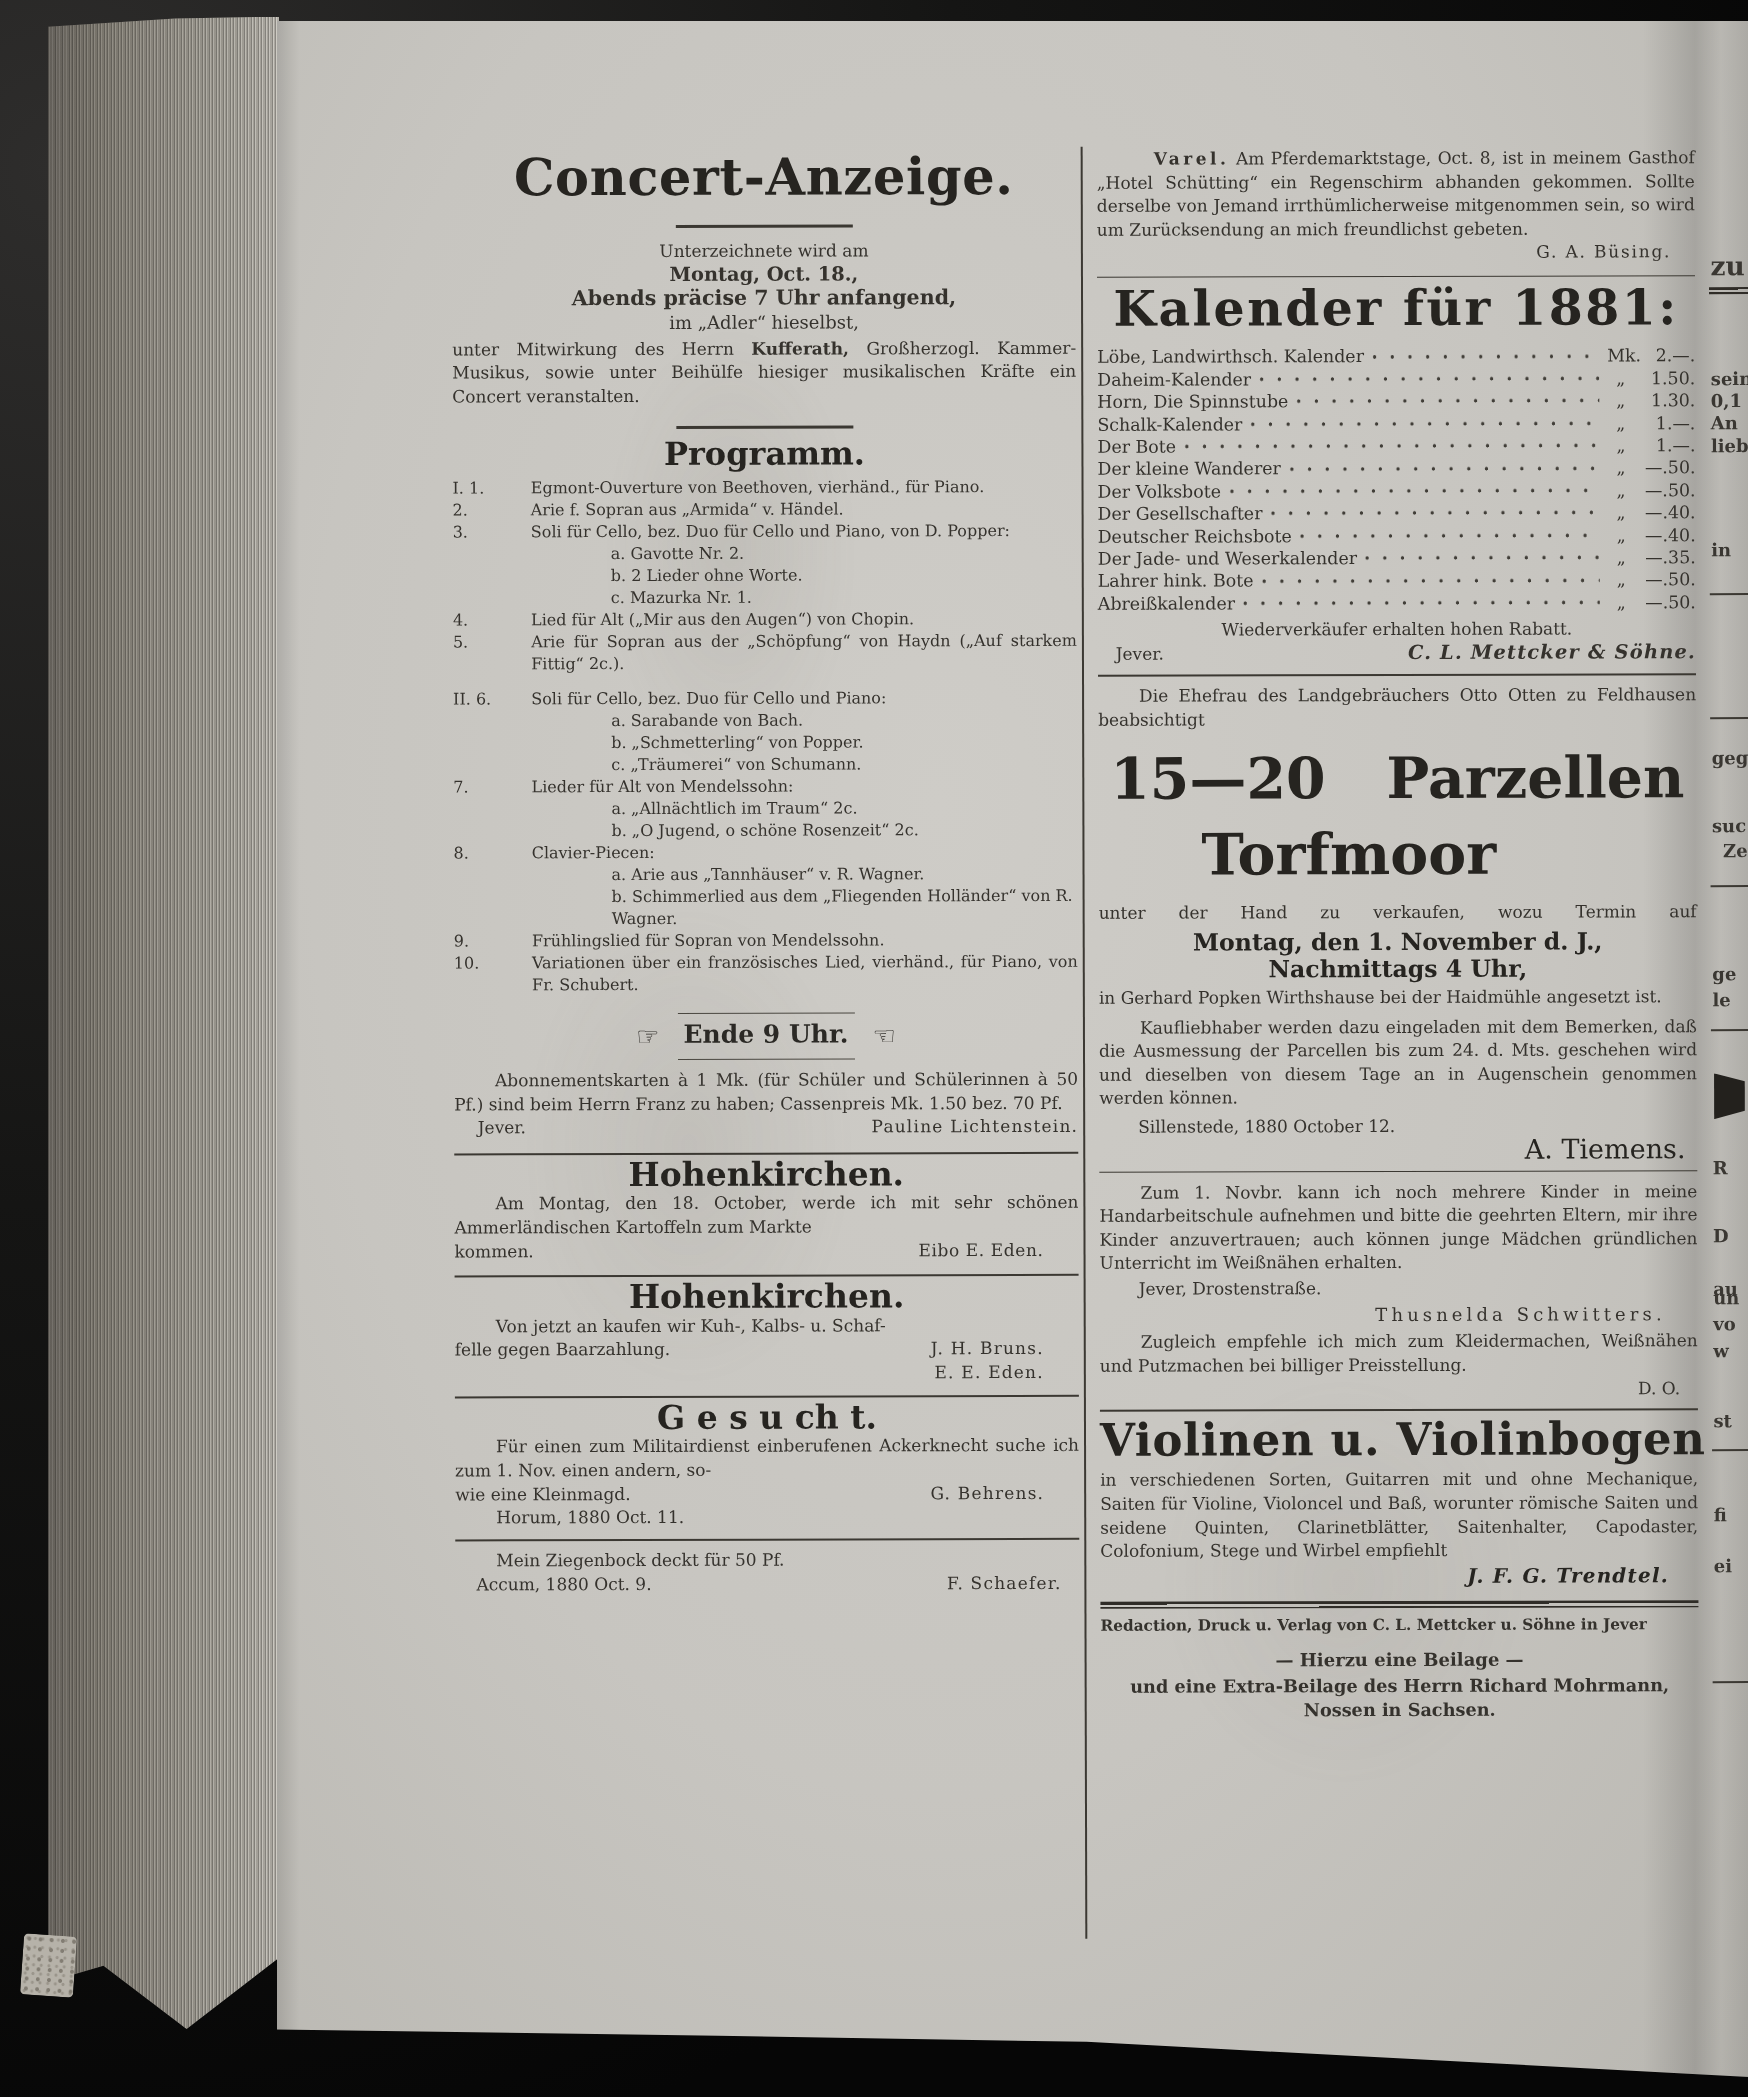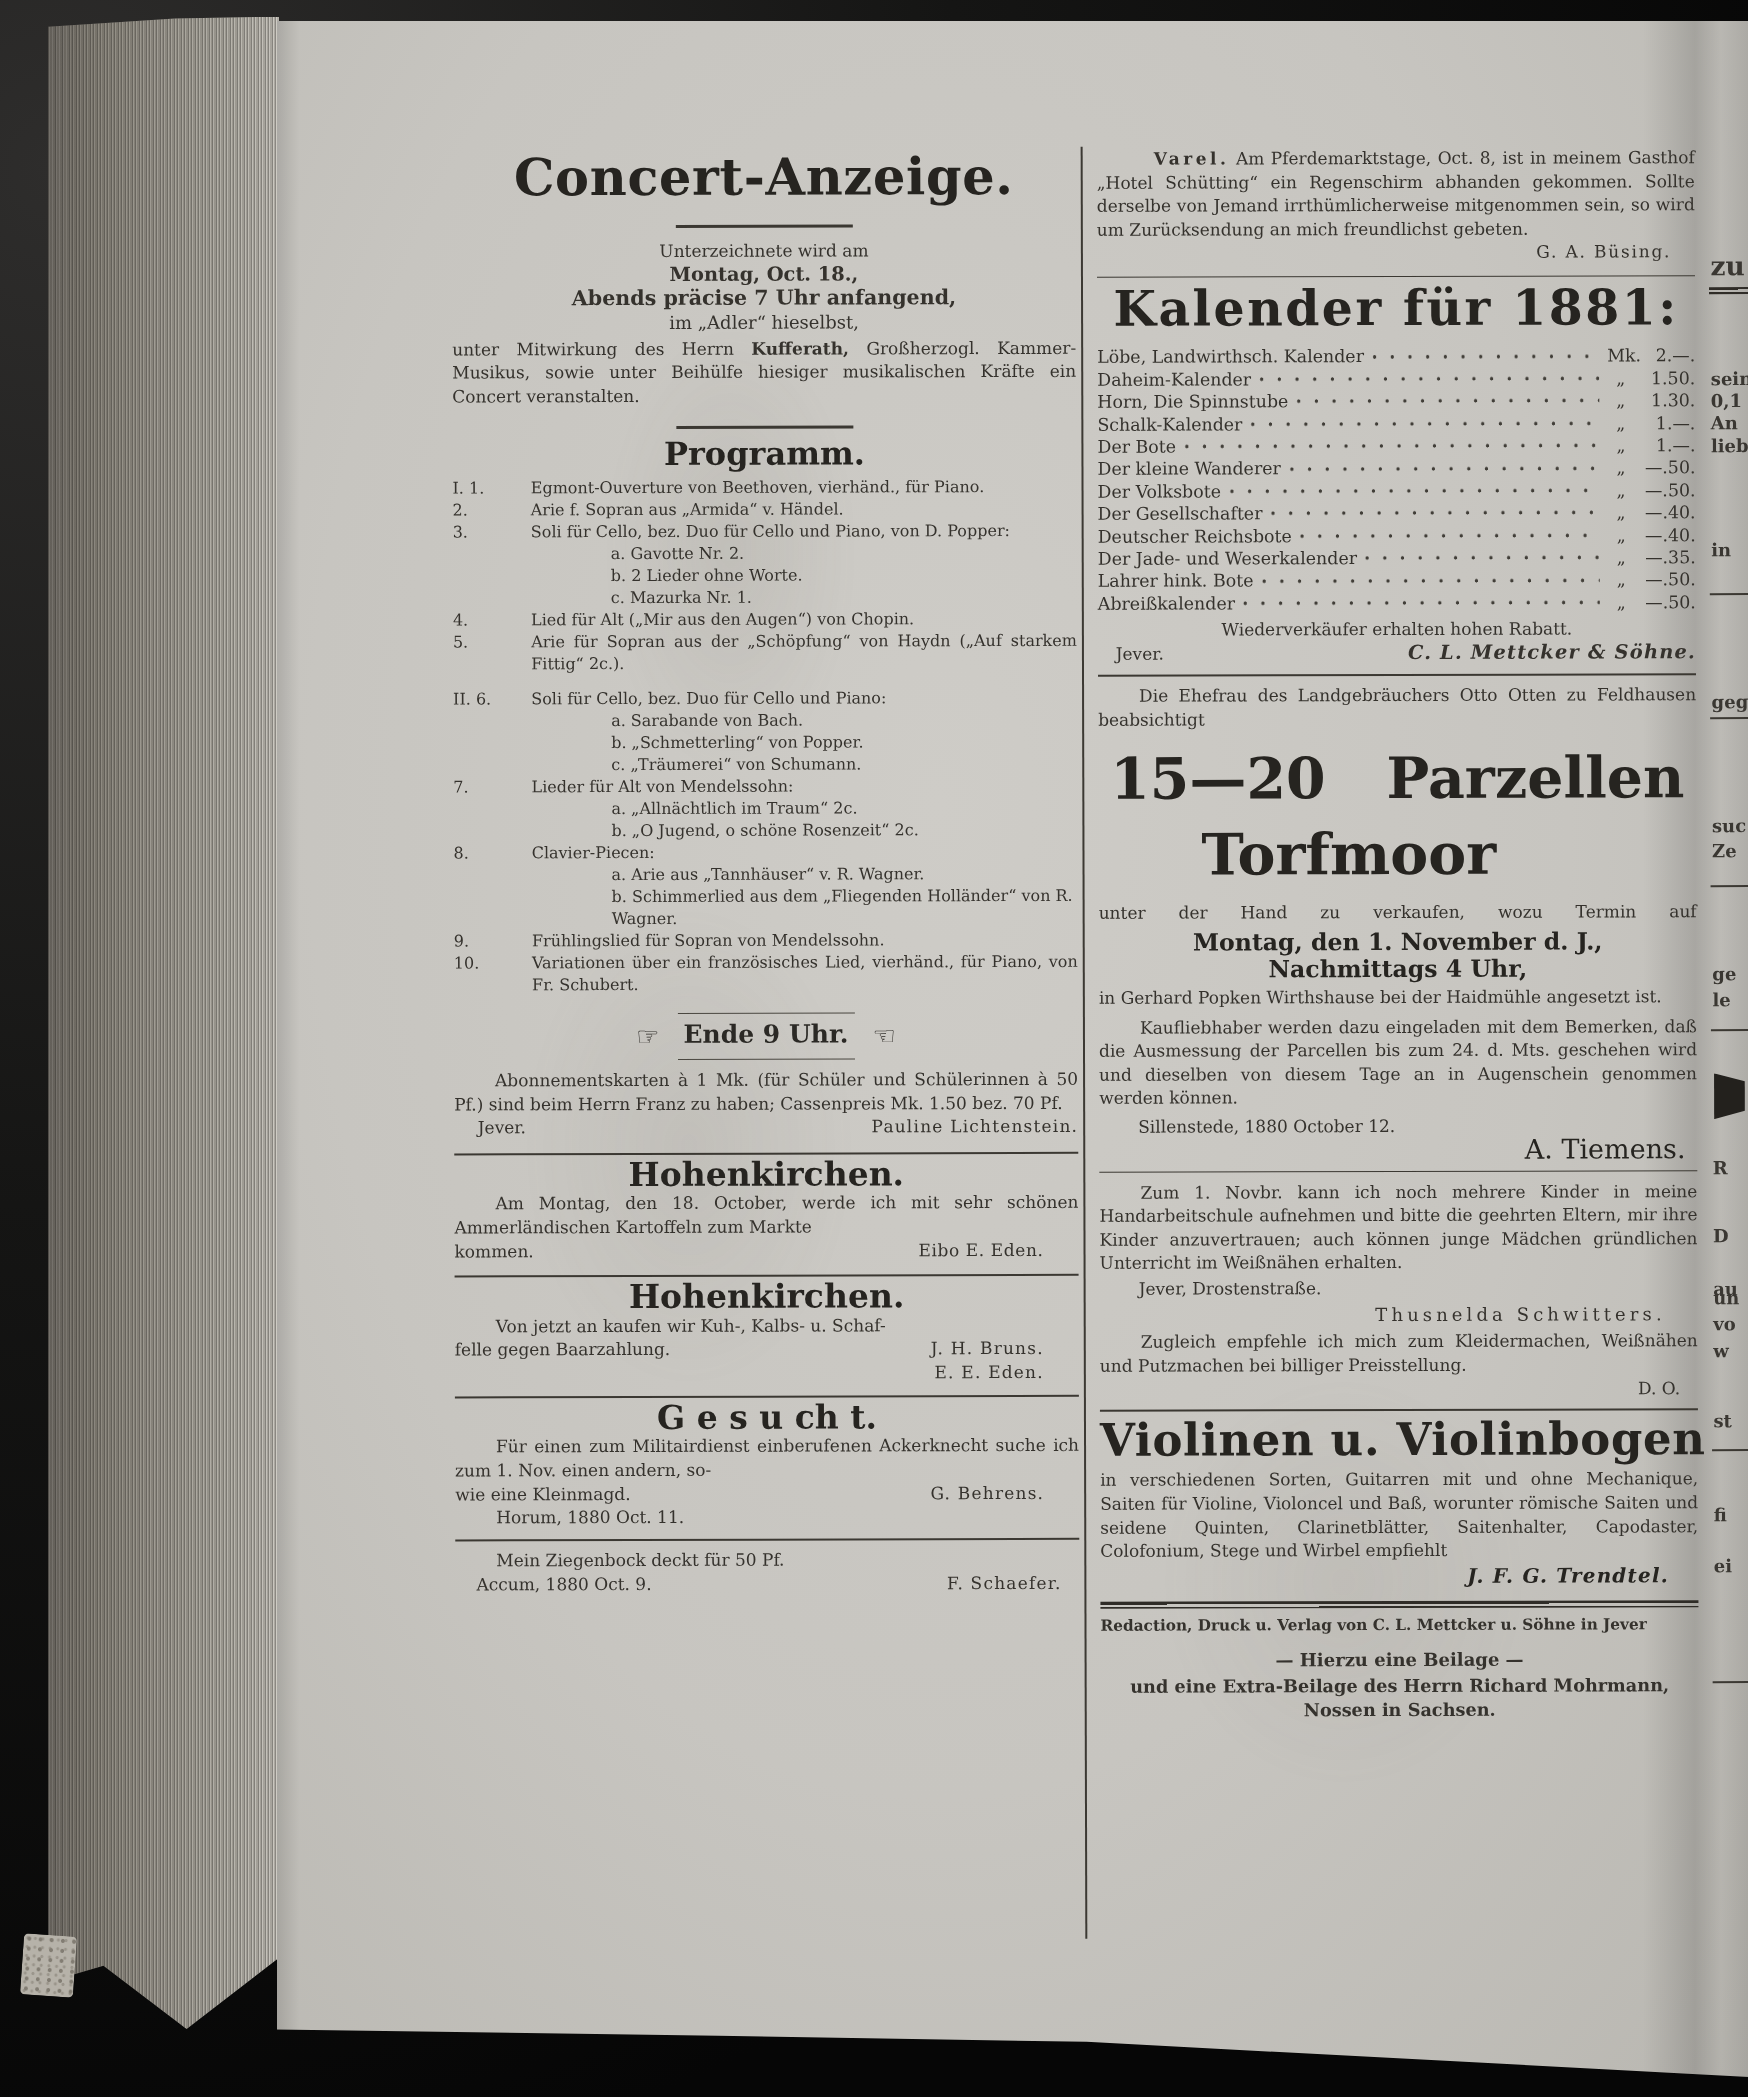--- a/index.html
+++ b/index.html
@@ -350,24 +350,24 @@
 
     <div class="edge-strip">
       <span class="frag frag-big" style="top:231px;">zu</span>
       <div class="edge-rule-double" style="top:268px;"></div>
       <span class="frag" style="top:349px;">sein</span>
       <span class="frag" style="top:371px;">0,1</span>
       <span class="frag" style="top:393px;">An</span>
       <span class="frag" style="top:416px;">lieb</span>
       <span class="frag" style="top:520px;">in</span>
       <div class="edge-rule" style="top:574px;"></div>
-      <span class="frag" style="top:632px;margin-top:40px;">geg</span>
+      <span class="frag" style="top:688px;margin-top:40px;">geg</span>
       <div class="edge-rule" style="top:698px;"></div>
       <span class="frag" style="top:796px;text-align:right;">suc</span>
-      <span class="frag" style="top:821px;">Ze</span>
+      <span class="frag" style="top:821px;margin-left:11px;">Ze</span>
       <div class="edge-rule" style="top:866px;"></div>
       <span class="frag" style="top:944px;">ge</span>
       <span class="frag" style="top:970px;">le</span>
       <div class="edge-rule" style="top:1010px;"></div>
       <div class="edge-triangle" style="top:1054px;"></div>
       <span class="frag" style="top:1138px;">R</span>
       <span class="frag" style="top:1206px;">D</span>
       <span class="frag" style="top:1241px;margin-top:18px;">au</span>
       <span class="frag" style="top:1268px;">un</span>
       <span class="frag" style="top:1294px;">vo</span>

